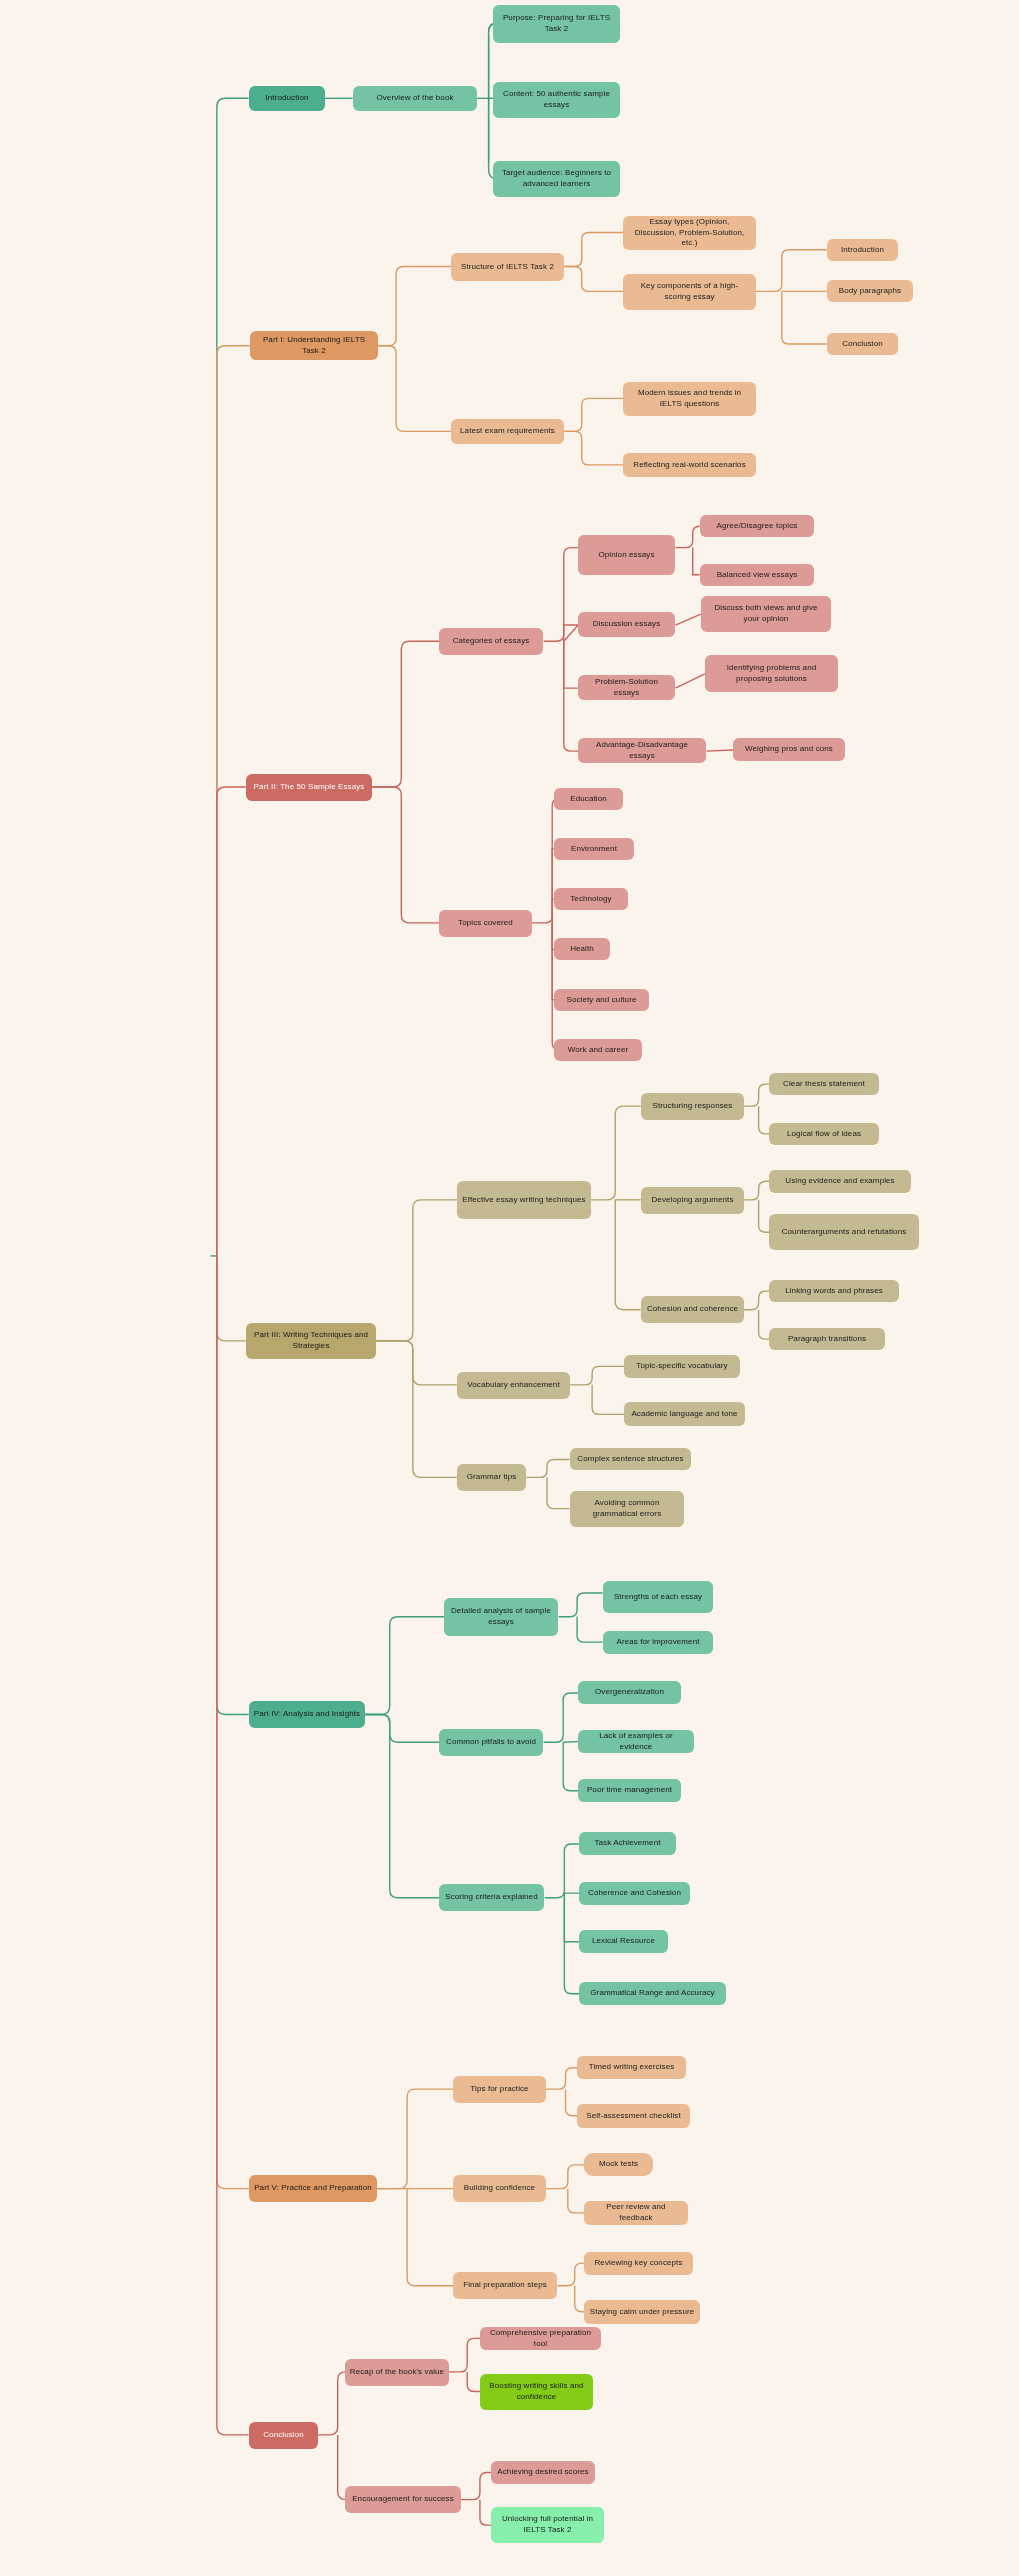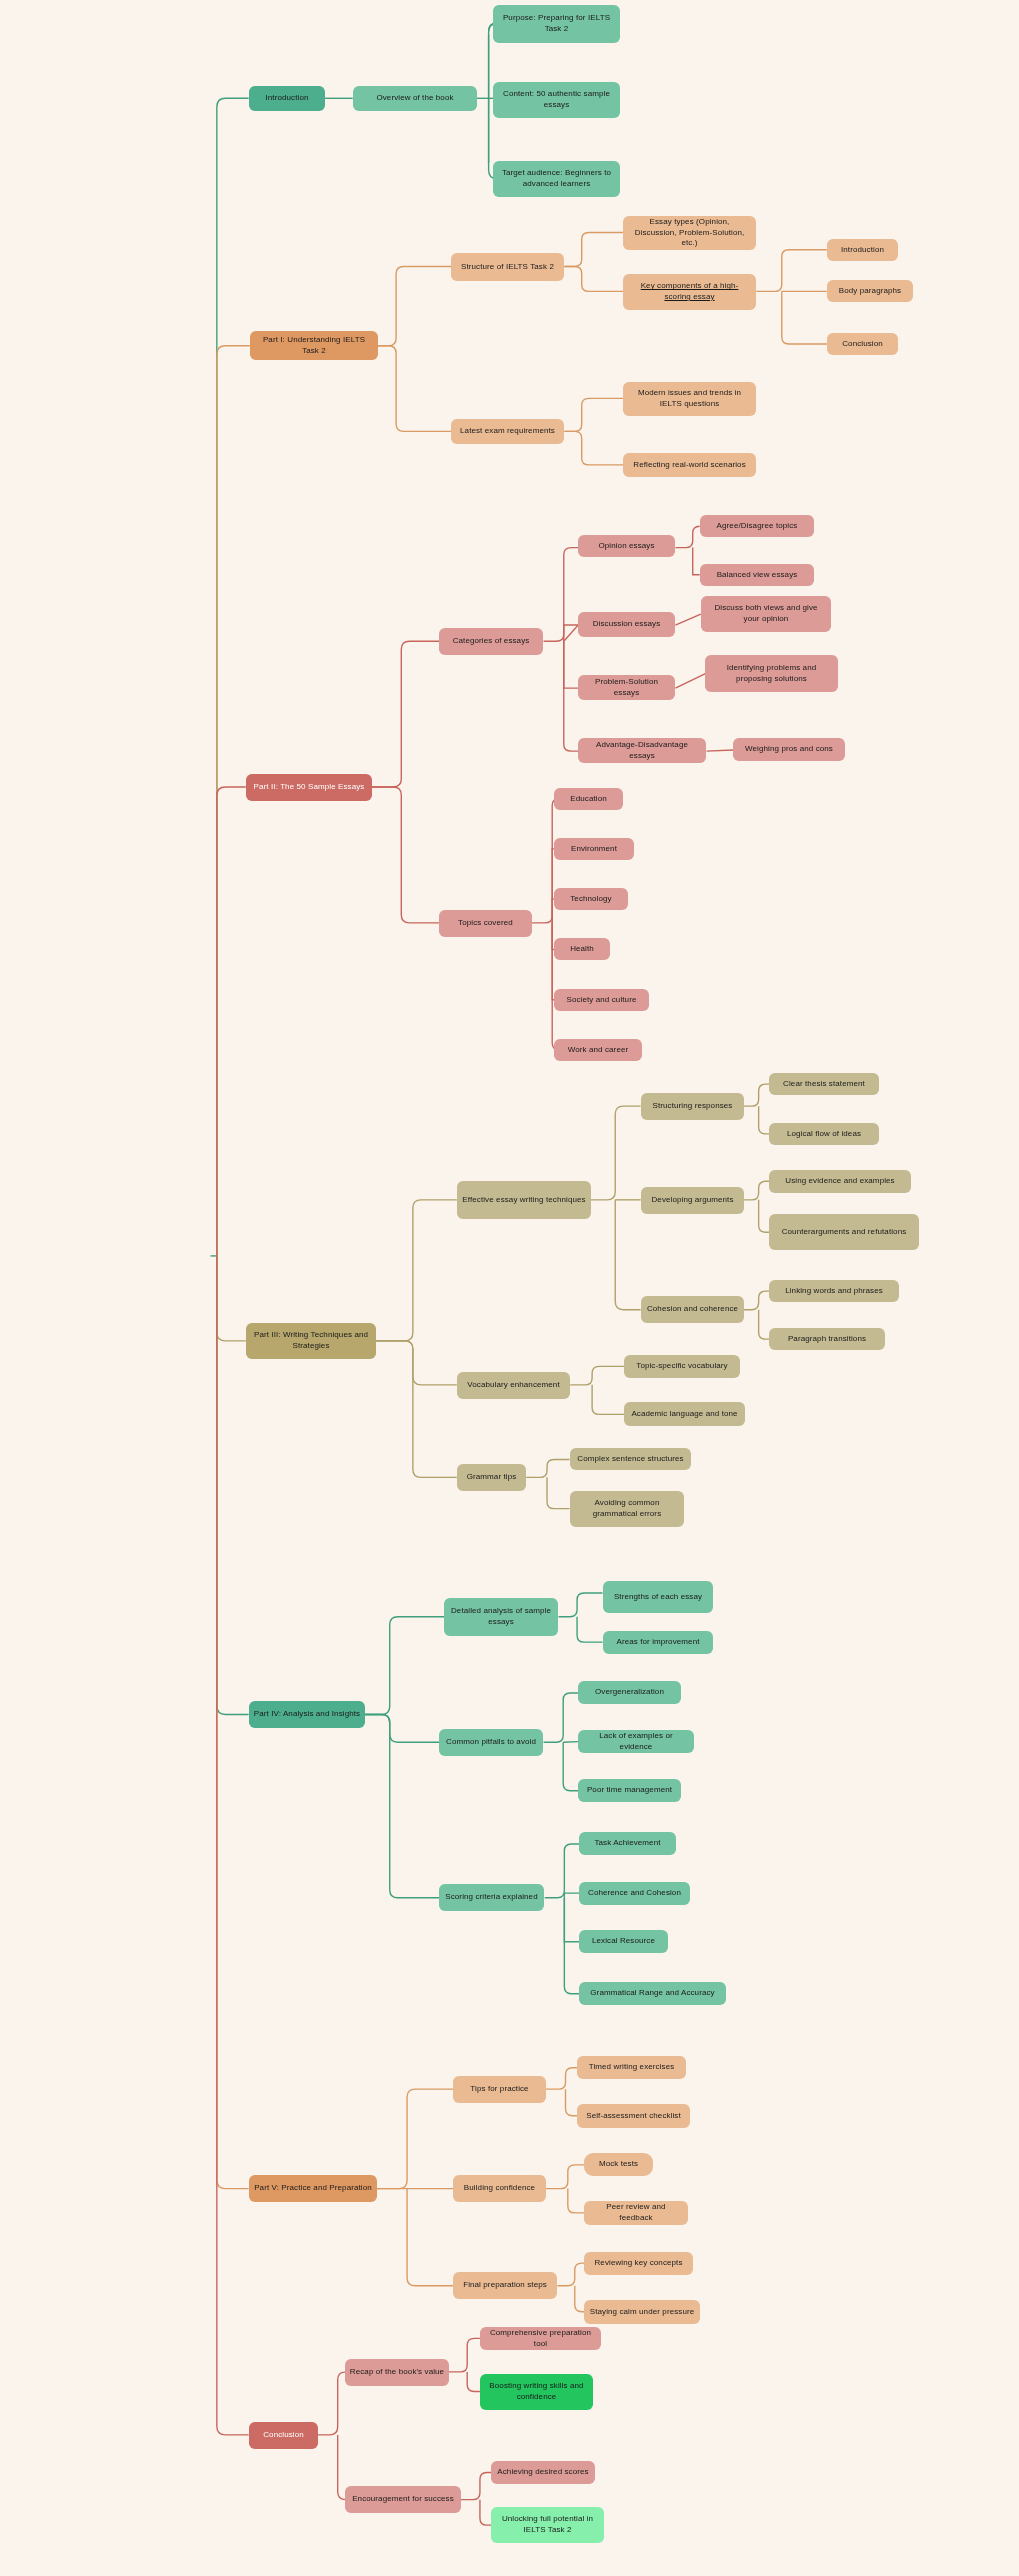--- a/index.html
+++ b/index.html
@@ -157,21 +157,21 @@
     </div>
     <div class="node" style="left: 250px; top: 331px; width: 128px; height: 29px; background: rgb(222, 153, 99);">
       <span>Part I: Understanding IELTS Task 2</span>
     </div>
     <div class="node" style="left: 451px; top: 253px; width: 113px; height: 28px; background: rgb(234, 187, 147);">
       <span>Structure of IELTS Task 2</span>
     </div>
     <div class="node" style="left: 623px; top: 216px; width: 133px; height: 34px; background: rgb(234, 187, 147);">
       <span>Essay types (Opinion, Discussion, Problem-Solution, etc.)</span>
     </div>
-    <div class="node" style="left: 623px; top: 274px; width: 133px; height: 36px; background: rgb(234, 187, 147); text-decoration: underline;">
+    <div class="node" style="left: 623px; top: 274px; width: 133px; height: 36px; background: rgb(234, 187, 147);">
       <span>Key components of a high-scoring essay</span>
     </div>
     <div class="node" style="left: 827px; top: 239px; width: 71px; height: 22px; background: rgb(234, 187, 147);">
       <span>Introduction</span>
     </div>
     <div class="node" style="left: 827px; top: 280px; width: 86px; height: 22px; background: rgb(234, 187, 147);">
       <span>Body paragraphs</span>
     </div>
     <div class="node" style="left: 827px; top: 333px; width: 71px; height: 22px; background: rgb(234, 187, 147);">
       <span>Conclusion</span>
@@ -184,21 +184,21 @@
     </div>
     <div class="node" style="left: 623px; top: 453px; width: 133px; height: 24px; background: rgb(234, 187, 147);">
       <span>Reflecting real-world scenarios</span>
     </div>
     <div class="node white" style="left: 246px; top: 774px; width: 126px; height: 26.6px; background: rgb(204, 107, 99);">
       <span>Part II: The 50 Sample Essays</span>
     </div>
     <div class="node" style="left: 439px; top: 628px; width: 104px; height: 26.6px; background: rgb(220, 155, 150);">
       <span>Categories of essays</span>
     </div>
-    <div class="node" style="left: 578px; top: 535px; width: 97px; height: 22px; background: rgb(220, 155, 150);">
+    <div class="node" style="left: 578px; top: 535px; width: 97px; height: 40px; background: rgb(220, 155, 150);">
       <span>Opinion essays</span>
     </div>
     <div class="node" style="left: 700px; top: 515px; width: 114px; height: 22px; background: rgb(220, 155, 150);">
       <span>Agree/Disagree topics</span>
     </div>
     <div class="node" style="left: 700px; top: 564px; width: 114px; height: 22px; background: rgb(220, 155, 150);">
       <span>Balanced view essays</span>
     </div>
     <div class="node" style="left: 578px; top: 612px; width: 97px; height: 25.4px; background: rgb(220, 155, 150);">
       <span>Discussion essays</span>
@@ -361,21 +361,21 @@
     </div>
     <div class="node white" style="left: 249px; top: 2422px; width: 69px; height: 26.6px; background: rgb(204, 107, 99);">
       <span>Conclusion</span>
     </div>
     <div class="node" style="left: 345px; top: 2359px; width: 104px; height: 26.6px; background: rgb(220, 155, 150);">
       <span>Recap of the book's value</span>
     </div>
     <div class="node" style="left: 480px; top: 2327px; width: 121px; height: 23px; background: rgb(220, 155, 150);">
       <span>Comprehensive preparation tool</span>
     </div>
-    <div class="node" style="left: 480px; top: 2374px; width: 113px; height: 36px; background: #22c55e;">
+    <div class="node" style="left: 480px; top: 2374px; width: 113px; height: 36px; background: #84cc16;">
       <span>Boosting writing skills and confidence</span>
     </div>
     <div class="node" style="left: 345px; top: 2486px; width: 116px; height: 26.6px; background: rgb(220, 155, 150);">
       <span>Encouragement for success</span>
     </div>
     <div class="node" style="left: 491px; top: 2461px; width: 104px; height: 23px; background: rgb(220, 155, 150);">
       <span>Achieving desired scores</span>
     </div>
     <div class="node" style="left: 491px; top: 2507px; width: 113px; height: 36px; background: #86efac;">
       <span>Unlocking full potential in IELTS Task 2</span>

